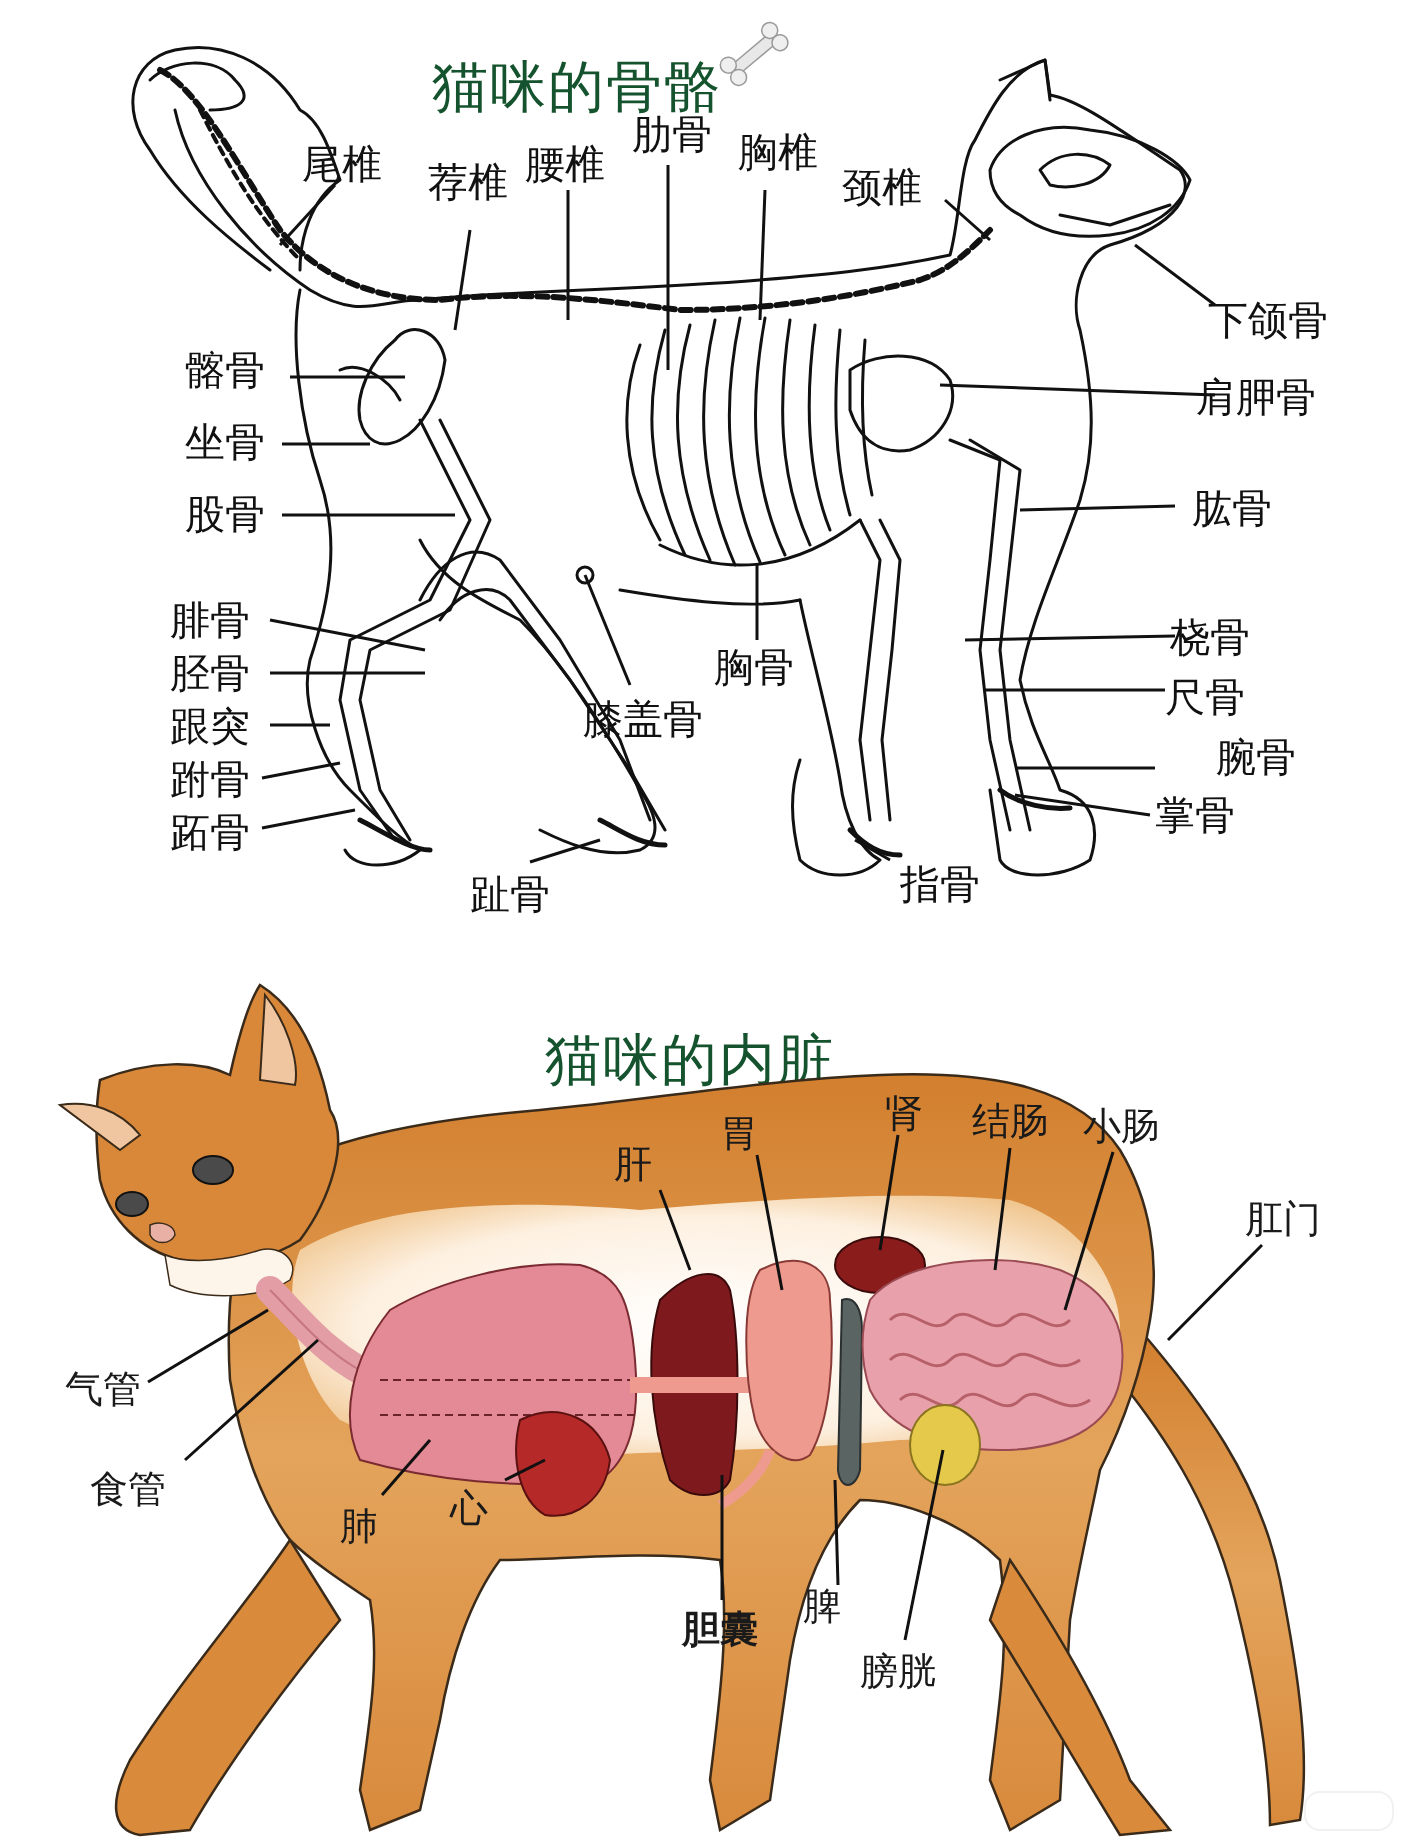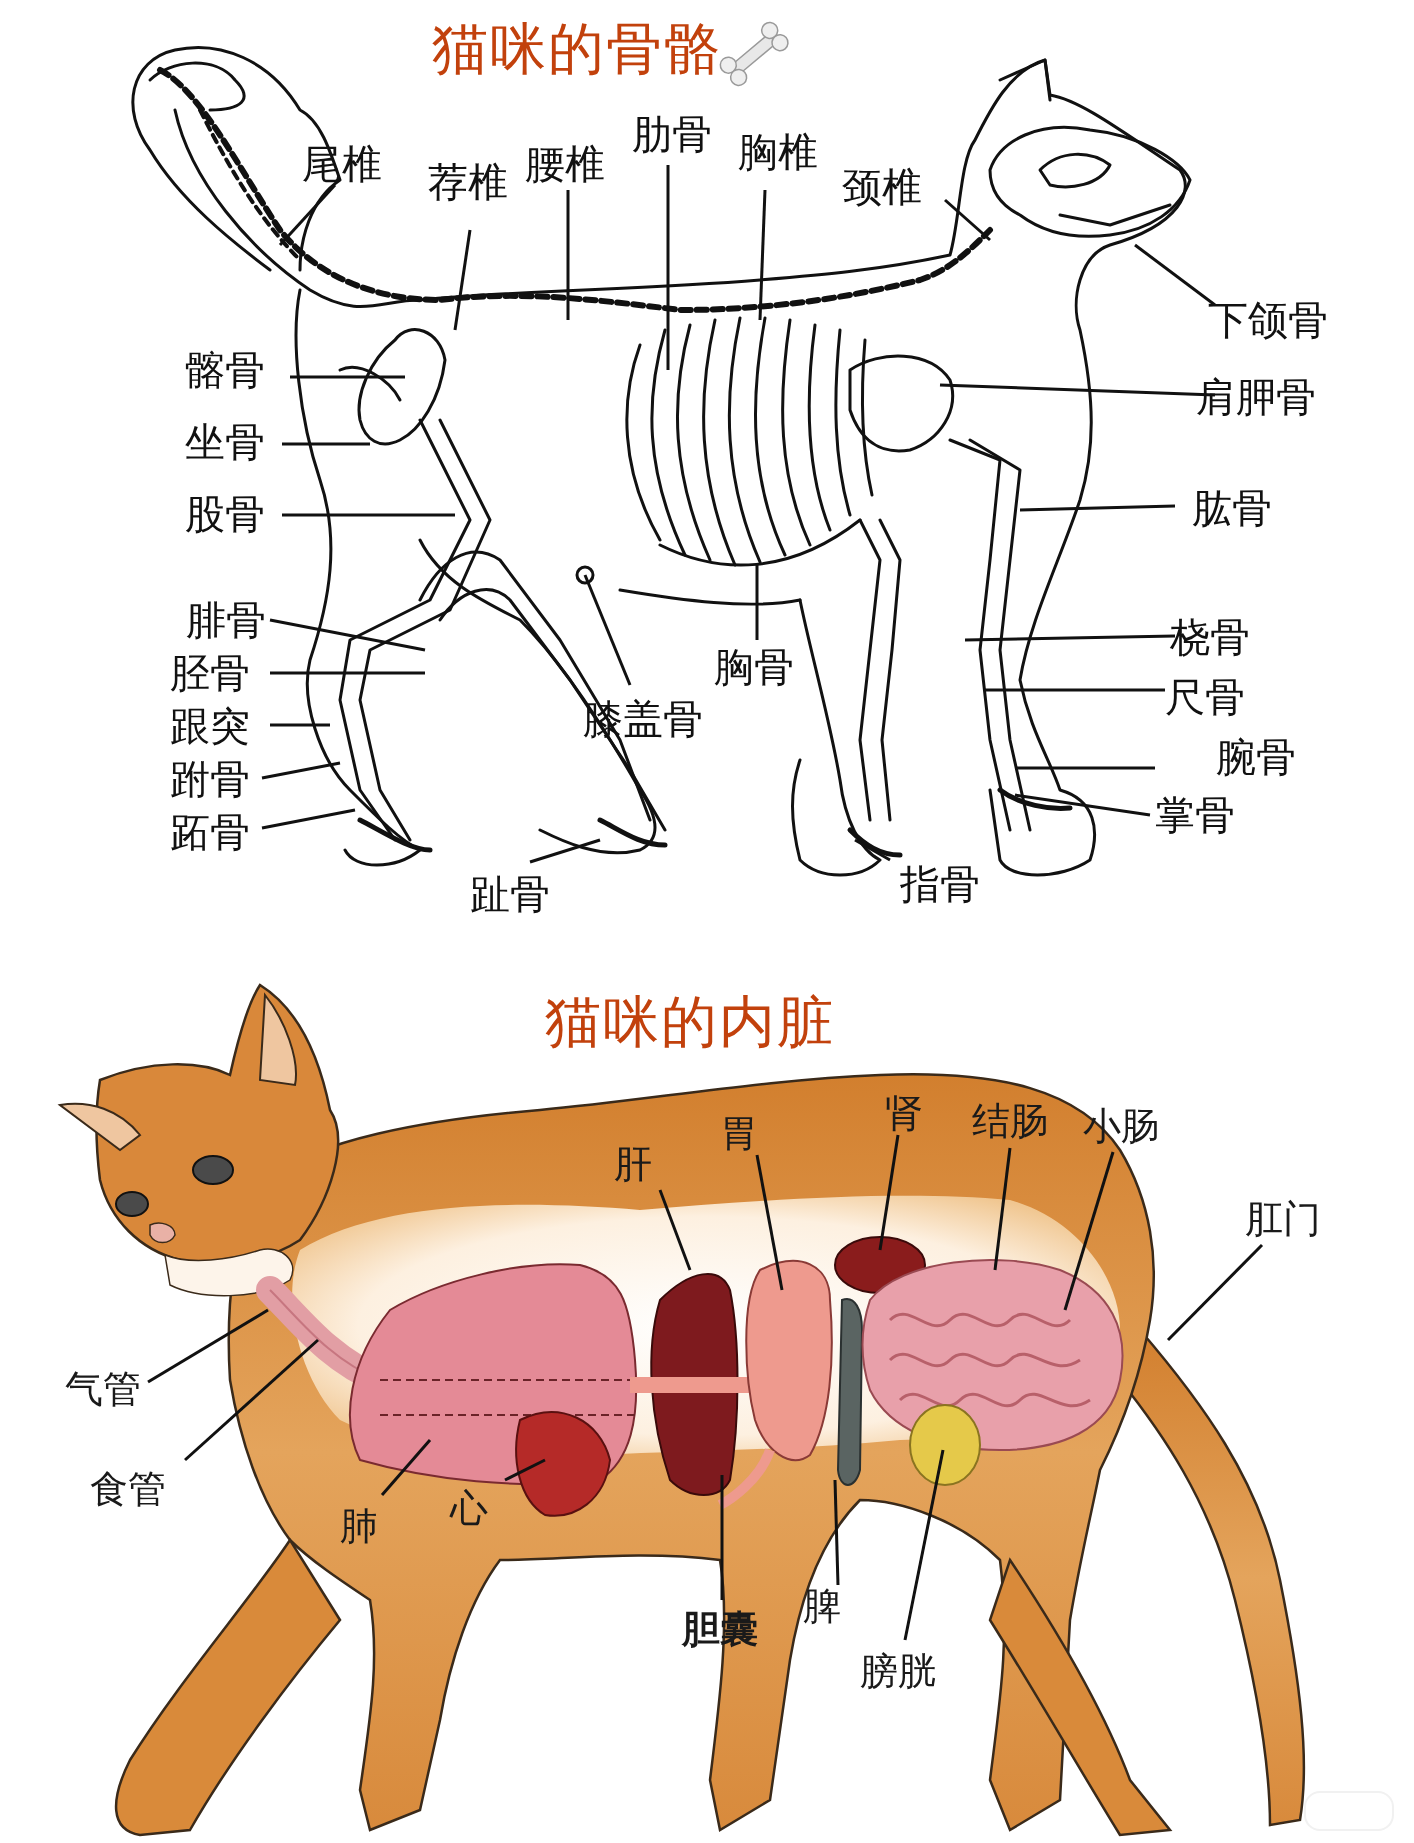--- a/index.html
+++ b/index.html
@@ -1,18 +1,18 @@
 <!DOCTYPE html>
 <html><head>
 <meta charset="utf-8">
 <style>
   html, body { margin:0; padding:0; background:#ffffff; }
   body { width:1414px; height:1843px; position:relative; overflow:hidden;
          font-family:"DejaVu Sans","Liberation Sans",sans-serif; color:#111; }
-  .title { position:absolute; font-size:56px; font-weight:400; letter-spacing:2px; white-space:nowrap; color:#c2410c; }
+  .title { position:absolute; font-size:56px; font-weight:400; letter-spacing:2px; white-space:nowrap; color:#14532d;margin-top:38px; }
   .lbl { position:absolute; font-size:40px; line-height:44px; white-space:nowrap; color:#111; }
   .lbl2 { position:absolute; font-size:38px; line-height:42px; white-space:nowrap; color:#1a1a1a; }
   svg.layer { position:absolute; left:0; top:0; }
   .wm { position:absolute; right:20px; bottom:12px; width:86px; height:36px; border:2px solid #f1f1f1;
         border-radius:16px; color:#efefef; font-size:14px; text-align:center; line-height:34px; }
 </style>
 </head>
 <body>
 
 <div class="title" style="left:432px;top:12px;">
@@ -117,21 +117,21 @@
 <div class="lbl" style="left:525px;top:142px;">腰椎</div>
 <div class="lbl" style="left:632px;top:112px;">肋骨</div>
 <div class="lbl" style="left:738px;top:130px;">胸椎</div>
 <div class="lbl" style="left:842px;top:165px;">颈椎</div>
 <div class="lbl" style="left:1208px;top:298px;">下颌骨</div>
 <div class="lbl" style="left:185px;top:348px;">髂骨</div>
 <div class="lbl" style="left:185px;top:420px;">坐骨</div>
 <div class="lbl" style="left:185px;top:492px;">股骨</div>
 <div class="lbl" style="left:1196px;top:375px;">肩胛骨</div>
 <div class="lbl" style="left:1192px;top:486px;">肱骨</div>
-<div class="lbl" style="left:170px;top:598px;margin-left:16px;">腓骨</div>
+<div class="lbl" style="left:170px;top:598px;">腓骨</div>
 <div class="lbl" style="left:170px;top:651px;">胫骨</div>
 <div class="lbl" style="left:170px;top:704px;">跟突</div>
 <div class="lbl" style="left:170px;top:757px;">跗骨</div>
 <div class="lbl" style="left:170px;top:810px;">跖骨</div>
 <div class="lbl" style="left:583px;top:697px;">膝盖骨</div>
 <div class="lbl" style="left:714px;top:645px;">胸骨</div>
 <div class="lbl" style="left:1170px;top:615px;">桡骨</div>
 <div class="lbl" style="left:1165px;top:675px;">尺骨</div>
 <div class="lbl" style="left:1216px;top:735px;">腕骨</div>
 <div class="lbl" style="left:1155px;top:793px;">掌骨</div>

